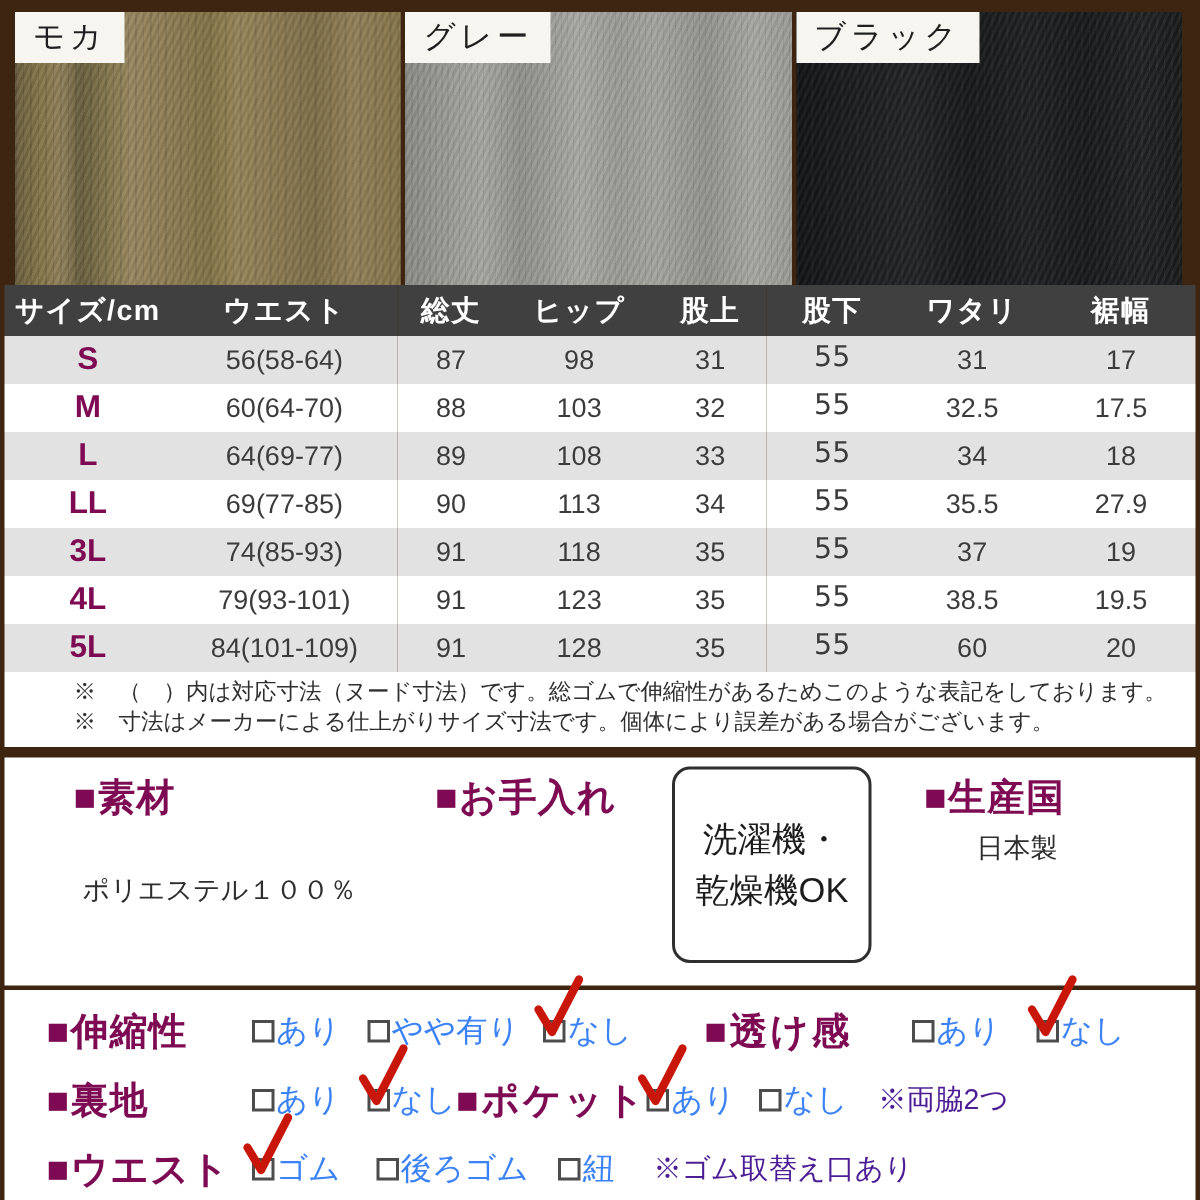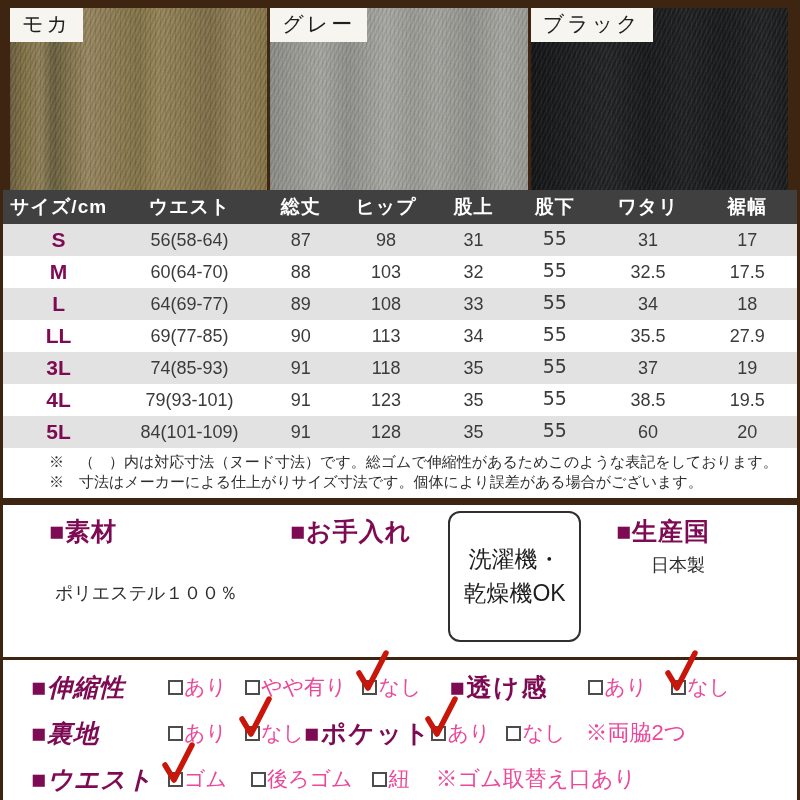--- a/index.html
+++ b/index.html
@@ -75,29 +75,29 @@
     position:absolute; left:445px; top:6px; width:133px; height:131px;
     border:2px solid #2f2f2f; border-radius:12px; background:#fff;
     display:flex; flex-direction:column; justify-content:center; align-items:center;
     font-size:23px; color:#1d1d1d; line-height:1.45; white-space:nowrap;
   }
 
   
   .specs { background:#ffffff; height:143px; padding:4px 0 0 28px; }
   .spec-row { display:flex; align-items:center; height:46px; }
   .spec-head { font-size:25px; font-weight:bold; color:#7d0a52; letter-spacing:2px; white-space:nowrap; }
-  .spec-head.first { width:137px; letter-spacing:1px;font-style:italic; }
+  .spec-head.first { width:137px; letter-spacing:1px; }
   .chk { position:relative; display:inline-flex; align-items:center; }
   .chk .box { width:15px; height:15px; border:2px solid #4c4c4c; background:#fff; flex:0 0 auto; }
-  .chk .lbl { font-size:21px; color:#ec4899; margin-left:1px; white-space:nowrap; }
+  .chk .lbl { font-size:21px; color:#3b82f6; margin-left:1px; white-space:nowrap; }
   .chk .mark { position:absolute; left:-8px; top:-25px; width:38px; height:46px; display:none; pointer-events:none; }
   .chk.checked .mark { display:block; }
-  .spec-note { font-size:22px; color:#ec4899; white-space:nowrap; }
+  .spec-note { font-size:19px; color:#4c1d95; white-space:nowrap; }
   .ml16{margin-left:16px;} .ml18{margin-left:18px;} .ml20{margin-left:20px;}
-  .ml24{margin-left:24px;} .ml26{margin-left:26px;} .ml36{margin-left:28px;text-align:right;}
+  .ml24{margin-left:24px;} .ml26{margin-left:26px;} .ml36{margin-left:48px;text-align:right;}
   .ml40{margin-left:40px;} .ml48{} .ml0{margin-left:0;}
 </style>
 </head>
 <body>
 
 <div class="page">
 
   <div class="photos">
     <div class="swatch swatch-mocha">
       <span class="swatch-label">モカ</span>

